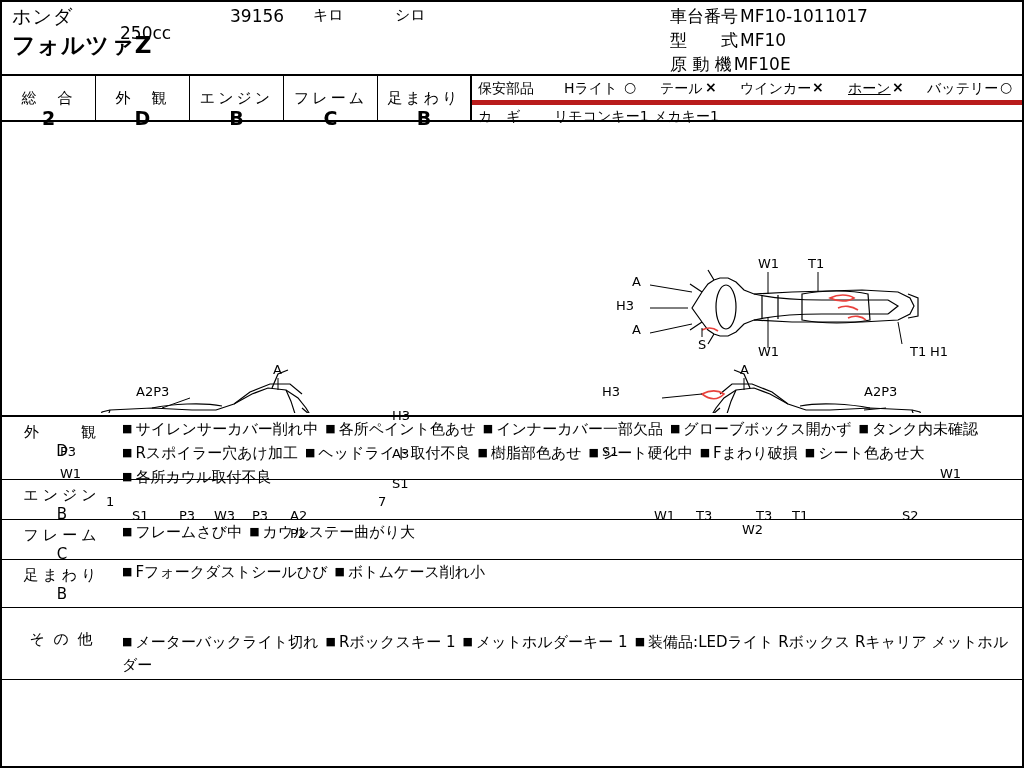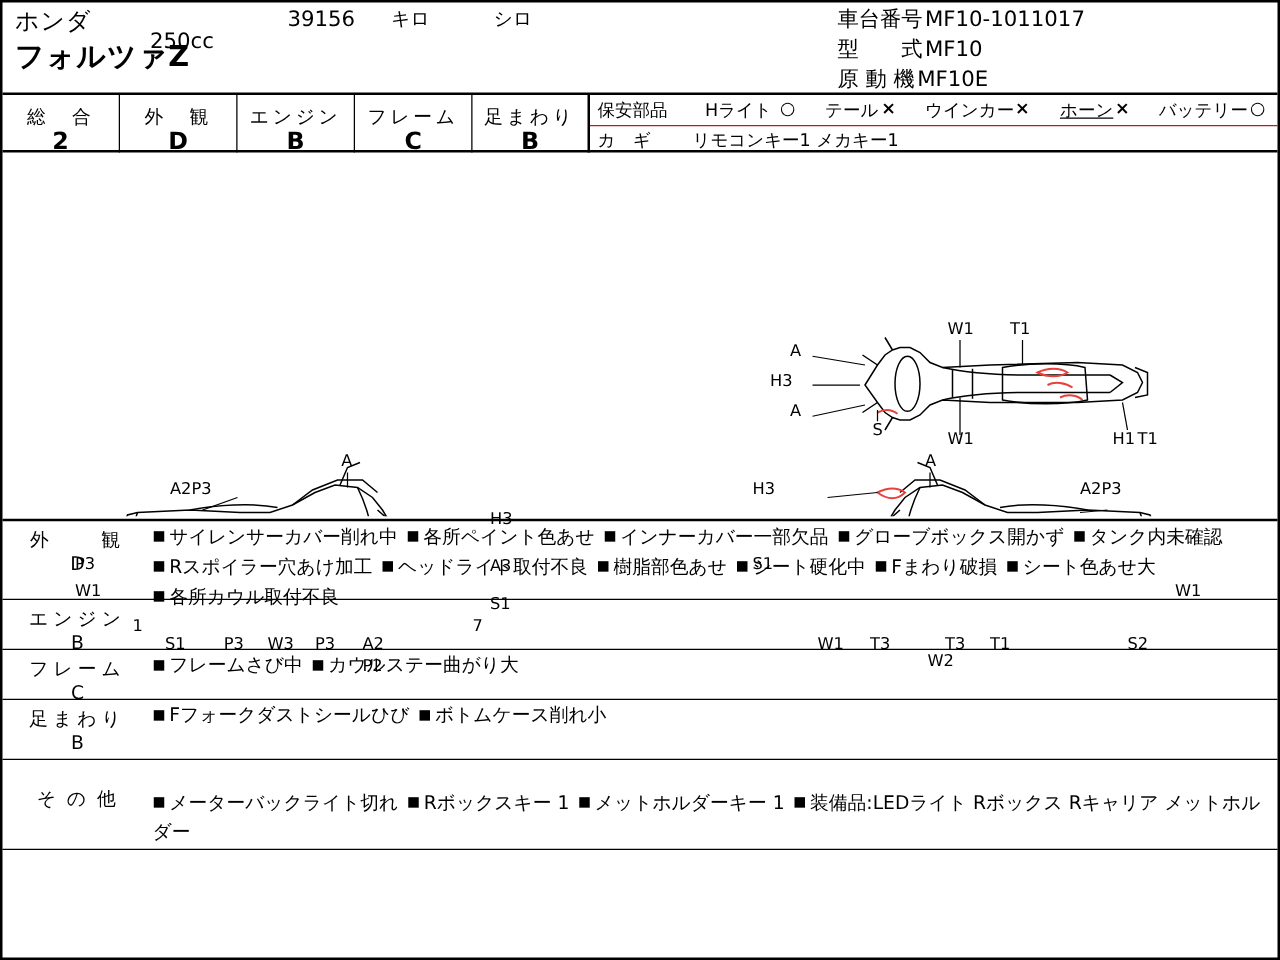--- a/index.html
+++ b/index.html
@@ -20,24 +20,24 @@
   .km{position:absolute;left:228px;top:4px;font-size:17px;}
   .kmunit{position:absolute;left:311px;top:4px;font-size:15px;}
   .shiro{position:absolute;left:393px;top:4px;font-size:15px;}
   .hdr-right{position:absolute;left:668px;top:2px;font-size:17px;line-height:24px;}
   .hdr-right div span.lbl{display:inline-block;}
   .hdr-right div span.val{margin-left:2px;text-align:right;}
 
   
   .grades{position:relative;height:46px;border-bottom:2px solid #000;box-sizing:border-box;}
   .gcell{position:absolute;top:0;height:46px;box-sizing:border-box;border-right:1px solid #000;text-align:center;}
-  .gcell .gl{font-size:15px;letter-spacing:3px;padding-top:8px;}
+  .gcell .gl{font-size:15px;letter-spacing:3px;padding-top:13px;}
   .gcell .gv{font-size:19px;font-weight:bold;line-height:20px;}
   .safety{position:absolute;left:470px;top:0;right:0;height:46px;box-sizing:border-box;}
-  .safety .r1{position:relative;height:24px;border-bottom:1px solid #b91c1c;}
+  .safety .r1{position:relative;height:24px;border-bottom:5px solid #b91c1c;}
   .safety .r2{position:relative;height:21px;}
   .safety .r1 span,.safety .r2 span{position:absolute;font-size:14px;}
   .mk{font-size:15px;font-weight:bold;}
 
   
   .diagram{position:relative;height:295px;border-bottom:2px solid #000;box-sizing:border-box;}
   .diagram svg{position:absolute;left:0;top:0;}
   .dlabel{position:absolute;font-size:13px;white-space:nowrap;}
 
   
@@ -241,21 +241,21 @@
       </g>
     </svg>
 
     <div class="dlabel" style="left:630px;top:152px;">A</div>
     <div class="dlabel" style="left:614px;top:176px;">H3</div>
     <div class="dlabel" style="left:630px;top:200px;">A</div>
     <div class="dlabel" style="left:696px;top:215px;">S</div>
     <div class="dlabel" style="left:756px;top:134px;">W1</div>
     <div class="dlabel" style="left:806px;top:134px;">T1</div>
     <div class="dlabel" style="left:756px;top:222px;">W1</div>
-    <div class="dlabel" style="left:888px;top:222px;">H1</div>
+    <div class="dlabel" style="left:928px;top:222px;">H1</div>
     <div class="dlabel" style="left:908px;top:222px;">T1</div>
 
     <div class="dlabel" style="left:271px;top:240px;">A</div>
     <div class="dlabel" style="left:134px;top:262px;">A2P3</div>
     <div class="dlabel" style="left:390px;top:286px;">H3</div>
     <div class="dlabel" style="left:58px;top:322px;">P3</div>
     <div class="dlabel" style="left:390px;top:324px;">A3</div>
     <div class="dlabel" style="left:58px;top:344px;">W1</div>
     <div class="dlabel" style="left:390px;top:354px;">S1</div>
     <div class="dlabel" style="left:104px;top:372px;">1</div>

